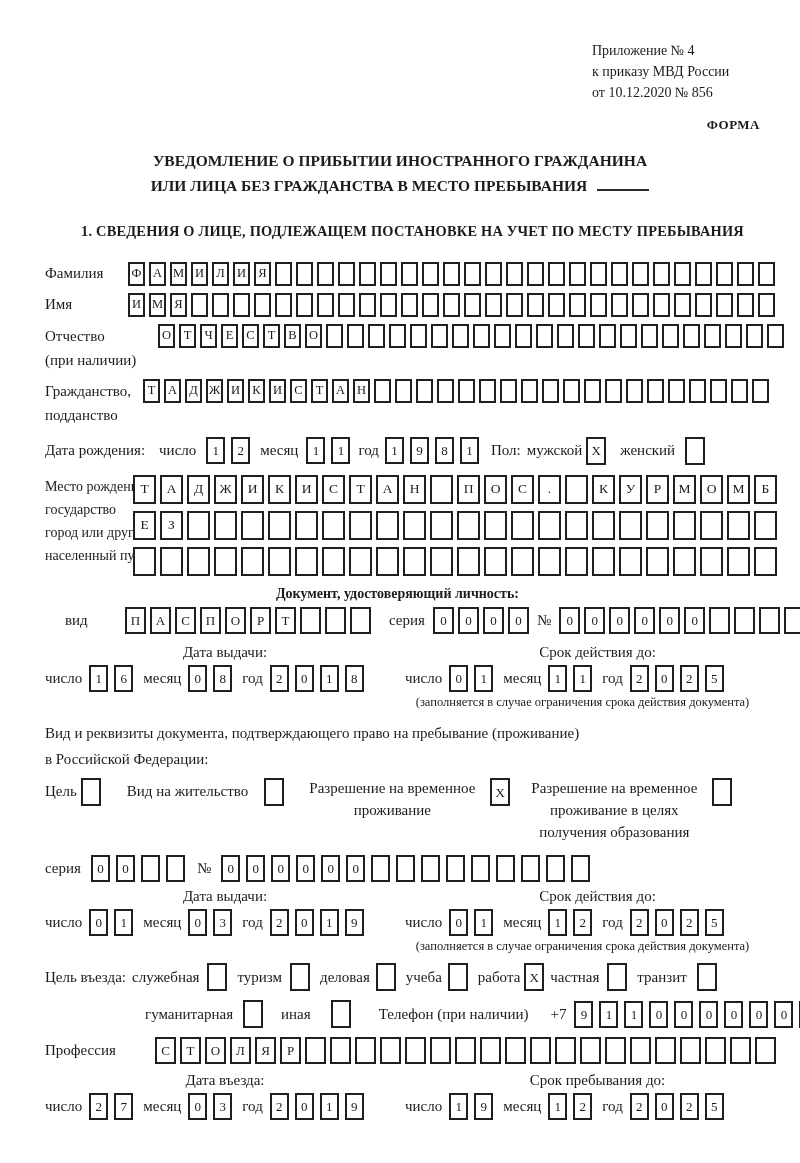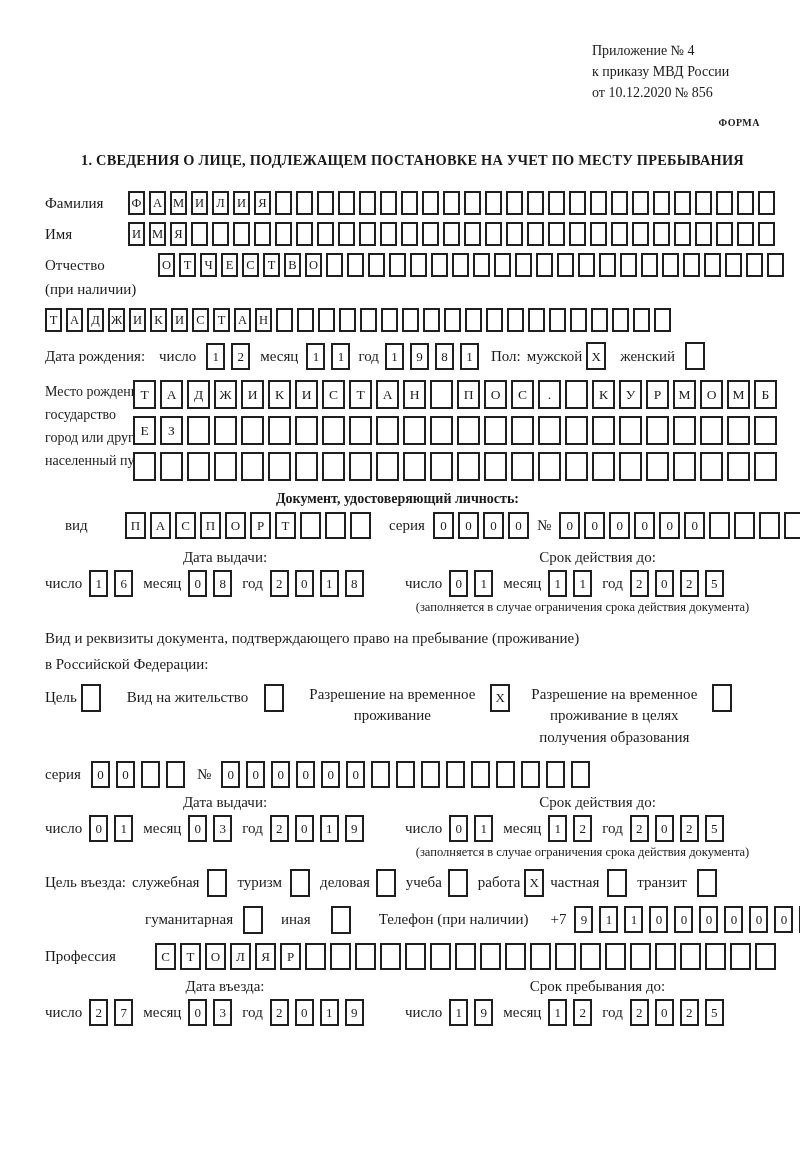--- a/index.html
+++ b/index.html
@@ -4,21 +4,21 @@
 <style>
   html,body{margin:0;padding:0;background:#ffffff;}
   .page{
     width:800px;height:1163px;box-sizing:border-box;position:relative;
     background:#ffffff;color:#1b1b1b;overflow:hidden;
     font-family:"Liberation Serif","DejaVu Serif",serif;
     padding:40px 10px 10px 45px;font-size:15px;
   }
   .hdr{width:170px;margin-left:auto;margin-right:28px;font-size:14px;line-height:1.5;}
   .hdr .sub{font-size:12.5px;margin-top:3px;line-height:1.5;}
-  .forma{text-align:right;margin-right:30px;font-weight:bold;font-size:10px;margin-top:14px;letter-spacing:.5px;}
+  .forma{text-align:right;margin-right:30px;font-weight:bold;font-size:13px;margin-top:14px;letter-spacing:.5px;}
   .title{text-align:center;font-weight:bold;font-size:15.5px;margin-top:16px;line-height:1.6;margin-right:35px;}
   .blank{display:inline-block;width:52px;border-bottom:2px solid #2a2a2a;height:2px;margin-left:10px;}
   .sec{text-align:center;font-weight:bold;font-size:14.4px;margin-top:24px;margin-right:10px;letter-spacing:.2px;}
   .frow{display:flex;align-items:center;margin-top:7px;}
   .frow-top{display:flex;align-items:flex-start;margin-top:7px;}
   .lbl{font-size:15px;flex:none;}
   .lblcol{flex:none;font-size:14px;white-space:nowrap;line-height:23px;}
   .w83{width:83px;} .w113{width:113px;} .w98{width:98px;} .w88{width:88px;}
   .w60{width:60px;margin-left:20px;} .w110{width:110px;}
   .cells{display:flex;flex:none;}
@@ -51,20 +51,26 @@
 <div class="page">
 
   <div class="hdr">
     <div>Приложение № 4</div>
     <div>к приказу МВД России</div>
     <div>от 10.12.2020 № 856</div>
   </div>
 
   <div class="forma">ФОРМА</div>
 
+  <div class="title">
+    <div>УВЕДОМЛЕНИЕ О ПРИБЫТИИ ИНОСТРАННОГО ГРАЖДАНИНА</div>
+    <div>
+      <span>ИЛИ ЛИЦА БЕЗ ГРАЖДАНСТВА В МЕСТО ПРЕБЫВАНИЯ</span><span class="blank"></span>
+    </div>
+  </div>
 
   <div class="sec">1. СВЕДЕНИЯ О ЛИЦЕ, ПОДЛЕЖАЩЕМ ПОСТАНОВКЕ НА УЧЕТ ПО МЕСТУ ПРЕБЫВАНИЯ</div>
 
   <div class="frow" style="margin-top:22px;align-items:center;">
     <div class="lbl w83">Фамилия</div>
     <div class="cells sz-s">
         <div class="cell">Ф</div>
         <div class="cell">А</div>
         <div class="cell">М</div>
         <div class="cell">И</div>
@@ -168,20 +174,24 @@
         <div class="cell"></div>
         <div class="cell"></div>
         <div class="cell"></div>
         <div class="cell"></div>
         <div class="cell"></div>
         <div class="cell"></div>
       </div>
   </div>
 
   <div class="frow-top">
+    <div class="w98" style="line-height:24px;">
+      <div>Гражданство,</div>
+      <div>подданство</div>
+    </div>
     <div class="cells sz-s">
         <div class="cell">Т</div>
         <div class="cell">А</div>
         <div class="cell">Д</div>
         <div class="cell">Ж</div>
         <div class="cell">И</div>
         <div class="cell">К</div>
         <div class="cell">И</div>
         <div class="cell">С</div>
         <div class="cell">Т</div>

